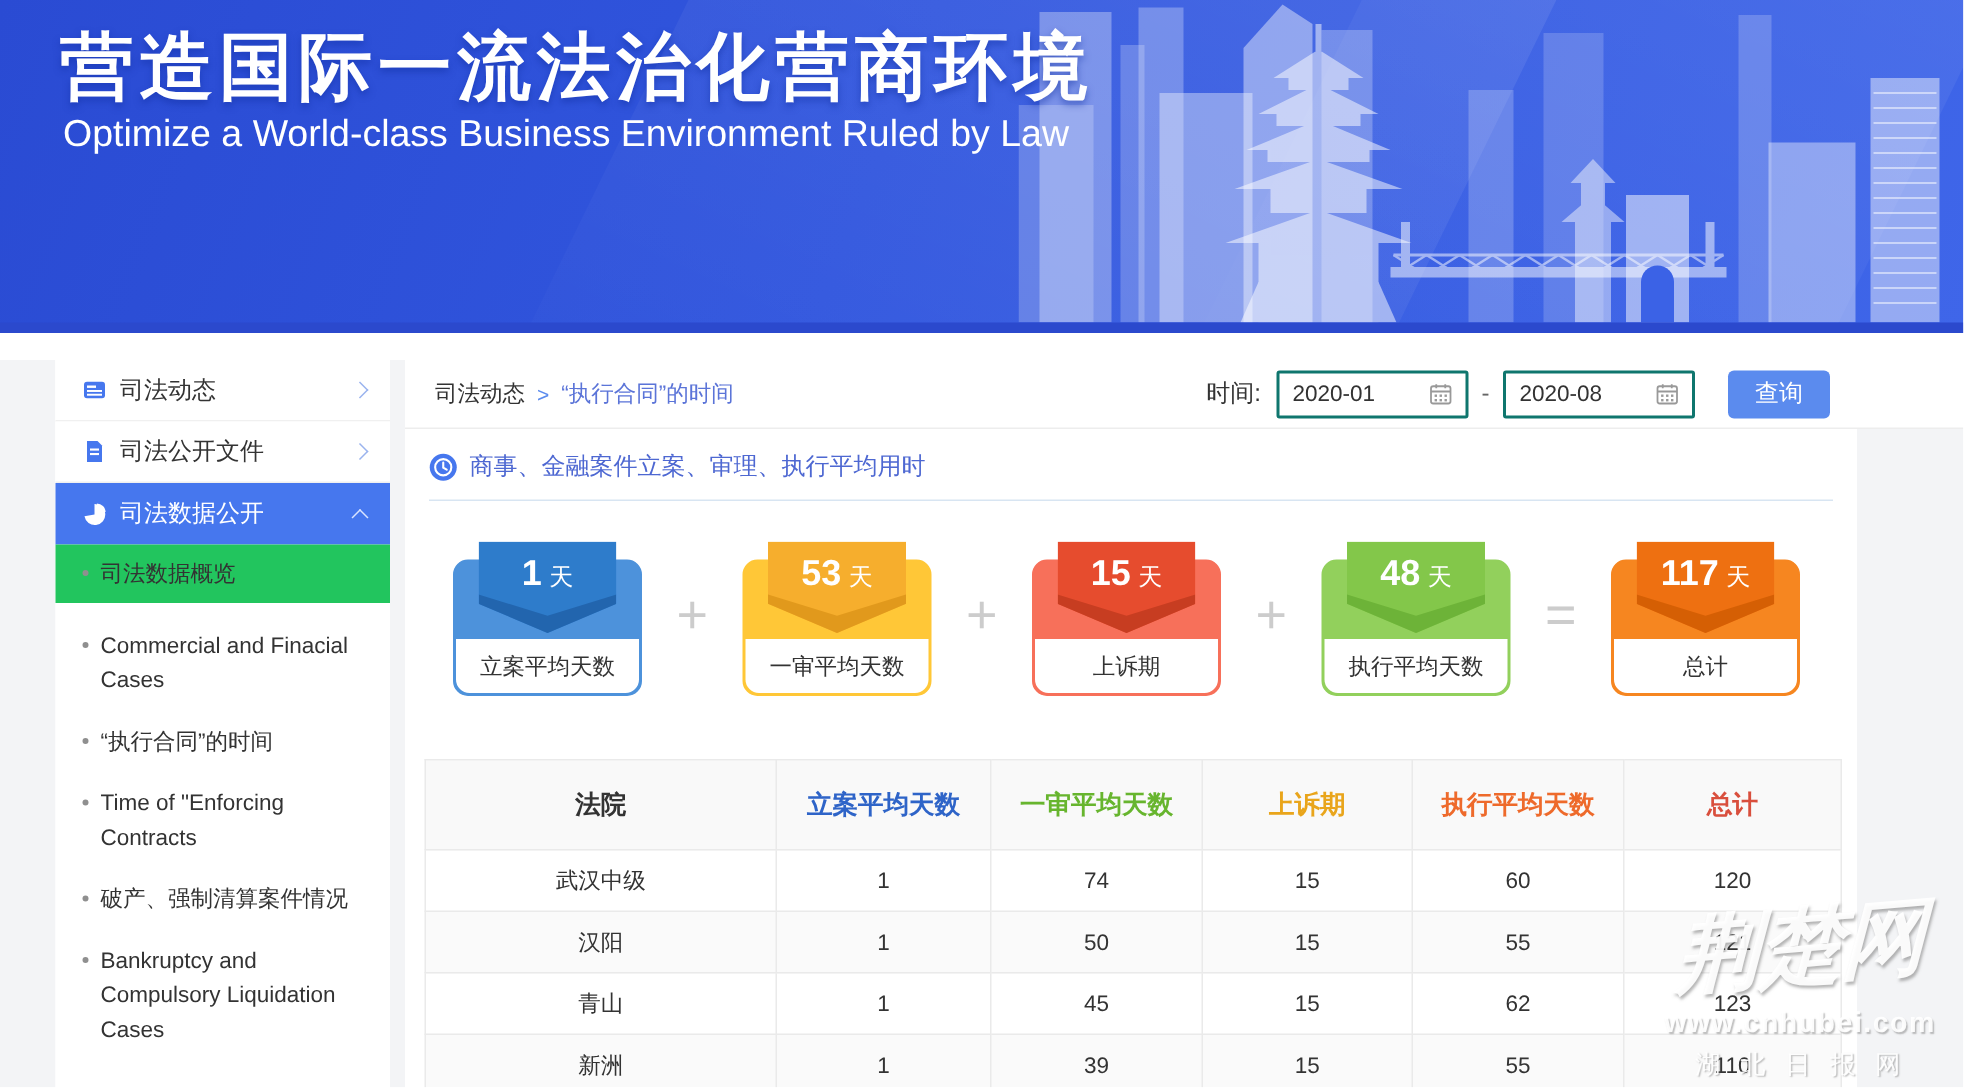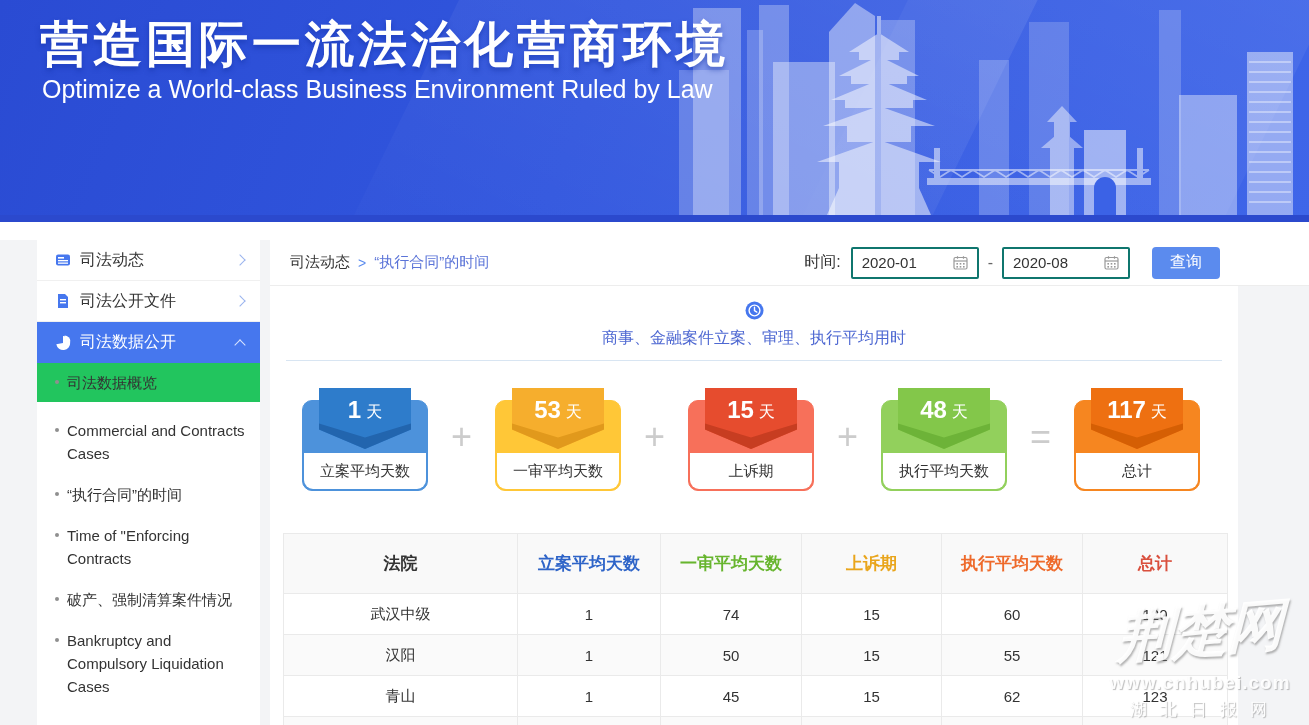--- a/index.html
+++ b/index.html
@@ -53,21 +53,21 @@
   .filter-label { font-size:16px; color:#333; margin-right:10px; }
   .date-box { width:128px; height:32px; border:2px solid #0f766e; border-radius:2px; background:#fff;
     display:flex; align-items:center; padding:0 9px; cursor:pointer; }
   .date-val { font-size:15px; color:#333; flex:1; }
   .filter-dash { margin:0 9px; color:#666; }
   .search-btn { width:68px; height:32px; margin-left:22px; background:#5b8bee; color:#fff;
     border:none; border-radius:4px; font-size:16px; cursor:pointer; font-family:inherit; }
 
   
   .main { position:absolute; left:270px; top:64px; width:968px; bottom:0; background:#fff; overflow:hidden; }
-  .section-head { display:flex; align-items:center; padding:15px 16px 11px; gap:8px;flex-direction:column; }
+  .section-head { display:flex; align-items:center; padding:15px 16px 11px; gap:8px; }
   .section-title { font-size:16px; color:#4e68d2; }
   .section-divider { margin:0 16px; border-bottom:1px solid #d8e5f2; }
 
   
   .cards-row { display:flex; align-items:flex-start; padding:27px 0 0 32px; height:131px; }
   .badge-card { position:relative; width:126px; height:103px; flex:none; }
   .card-body { position:absolute; left:0; right:0; top:12px; bottom:0; border-radius:10px;
     border:1px solid var(--c); background:var(--c); }
   .card-label { position:absolute; left:1px; right:1px; bottom:1px; height:36px; background:#fff;
     border-radius:0 0 9px 9px; display:flex; align-items:center; justify-content:center;
@@ -198,21 +198,21 @@
                 <path d="M8 8 L8 1 A7 7 0 1 1 1.3 9.2 Z" fill="#fff"></path>
                 <path d="M9.6 6.4 L9.6 .6 A6 6 0 0 1 15.4 6.4 Z" fill="#fff"></path>
               </svg>
             </span>
             <span>司法数据公开</span>
             <span class="chev chev-up"></span>
           </div>
         </div>
       <div id="side-sub" class="side-sub">
           <div class="sub-item active">司法数据概览</div>
-          <div class="sub-item">Commercial and Contracts Cases</div>
+          <div class="sub-item">Commercial and Finacial Cases</div>
           <div class="sub-item">“执行合同”的时间</div>
           <div class="sub-item">Time of "Enforcing Contracts</div>
           <div class="sub-item">破产、强制清算案件情况</div>
           <div class="sub-item">Bankruptcy and Compulsory Liquidation Cases</div>
         </div>
     </div>
 
     <div class="topbar">
       <span class="crumb-parent">司法动态</span>
       <span class="crumb-sep">&gt;</span>

